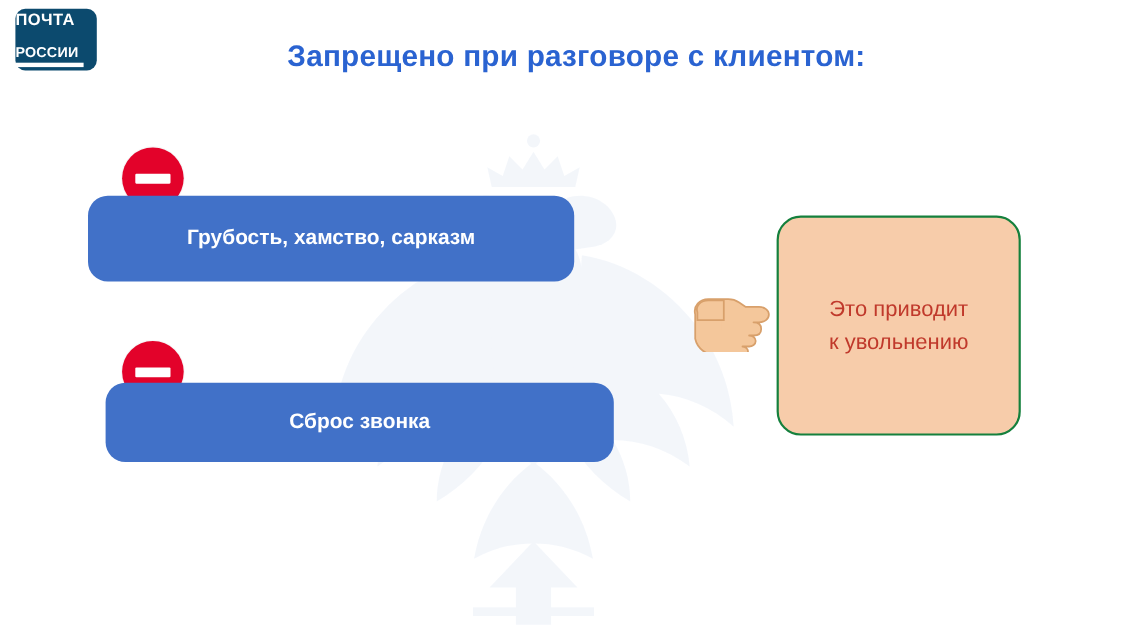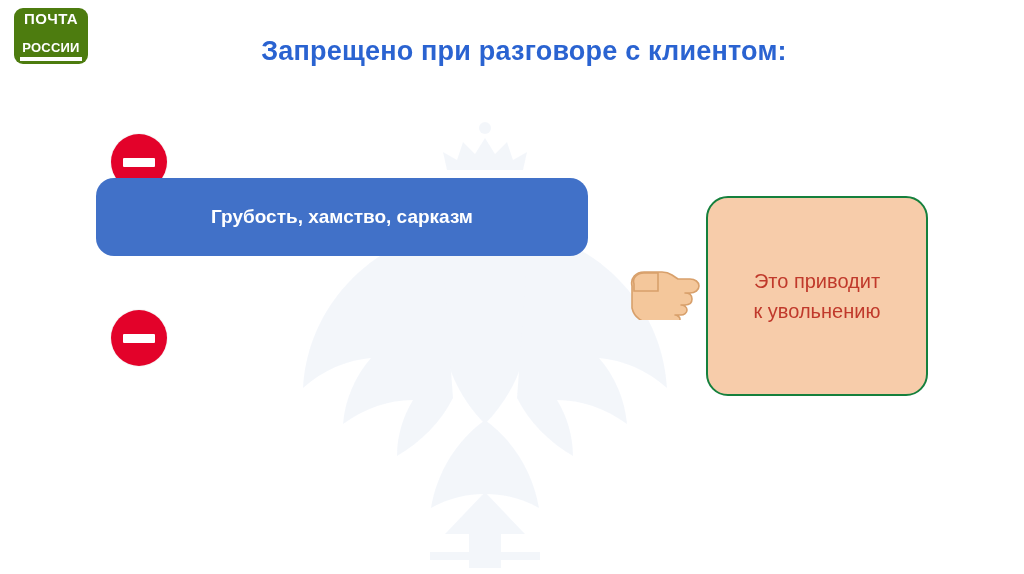--- a/index.html
+++ b/index.html
@@ -32,25 +32,24 @@
     pointer-events: none;
   }
 
   
   .logo {
     position: absolute;
     left: 14px;
     top: 8px;
     width: 74px;
     height: 56px;
-    background: #4d7c0f;
+    background: #0c4a6e;
     border-radius: 9px;
     display: flex;
     flex-direction: column;
-    align-items: center;
     justify-content: center;
     line-height: 1.0;
   }
   .logo-line1 {
     color: #ffffff;
     font-weight: bold;
     font-size: 15px;
     letter-spacing: 0.4px;
   }
   .logo-line2 {
@@ -87,23 +86,23 @@
     background: #4171c8;
     border-radius: 18px;
     display: flex;
     align-items: center;
     justify-content: center;
     color: #ffffff;
     font-size: 19px;
     font-weight: bold;
   }
   .bar-1 {
-    left: 96px;
+    left: 80px;
     top: 178px;
-    width: 492px;
+    width: 442px;
     height: 78px;
   }
   .bar-2 {
     left: 96px;
     top: 348px;
     width: 462px;
     height: 72px;
   }
 
   
@@ -203,20 +202,23 @@
   </div>
 
   <div class="bar bar-1">
     <span>Грубость, хамство, сарказм</span>
   </div>
 
   <div class="no-entry sign-2">
     <div class="dash"></div>
   </div>
 
+  <div class="bar bar-2">
+    <span>Сброс звонка</span>
+  </div>
 
   <div class="hand">
     <svg viewBox="0 0 74 56" width="74" height="56" aria-hidden="true">
       <g fill="#f4c79b" stroke="#d8a06b" stroke-width="1.6" stroke-linejoin="round">
         <path d="M4 22 c-2 -8 4 -14 12 -14 h18 c4 0 7 1 10 3 l6 4 h12 c5 0 9 3 9 7 c0 4 -4 7 -9 7 h-5 c4 0 7 2 7 6 c0 4 -3 6 -7 6 h-4 c3 0 6 2 6 5 c0 3 -3 5 -6 5 h-6 c2 0 5 2 5 4 c0 3 -3 4 -6 4 h-22 c-10 0 -18 -6 -20 -15 z"></path>
         <path d="M6 20 h22 v16 h-22 z" fill="#f4c79b" stroke="none"></path>
       </g>
       <path d="M6 20 c-2 -6 3 -11 10 -11 h14 v18 h-24 z" fill="#f4c79b" stroke="#d8a06b" stroke-width="1.6"></path>
     </svg>
   </div>

